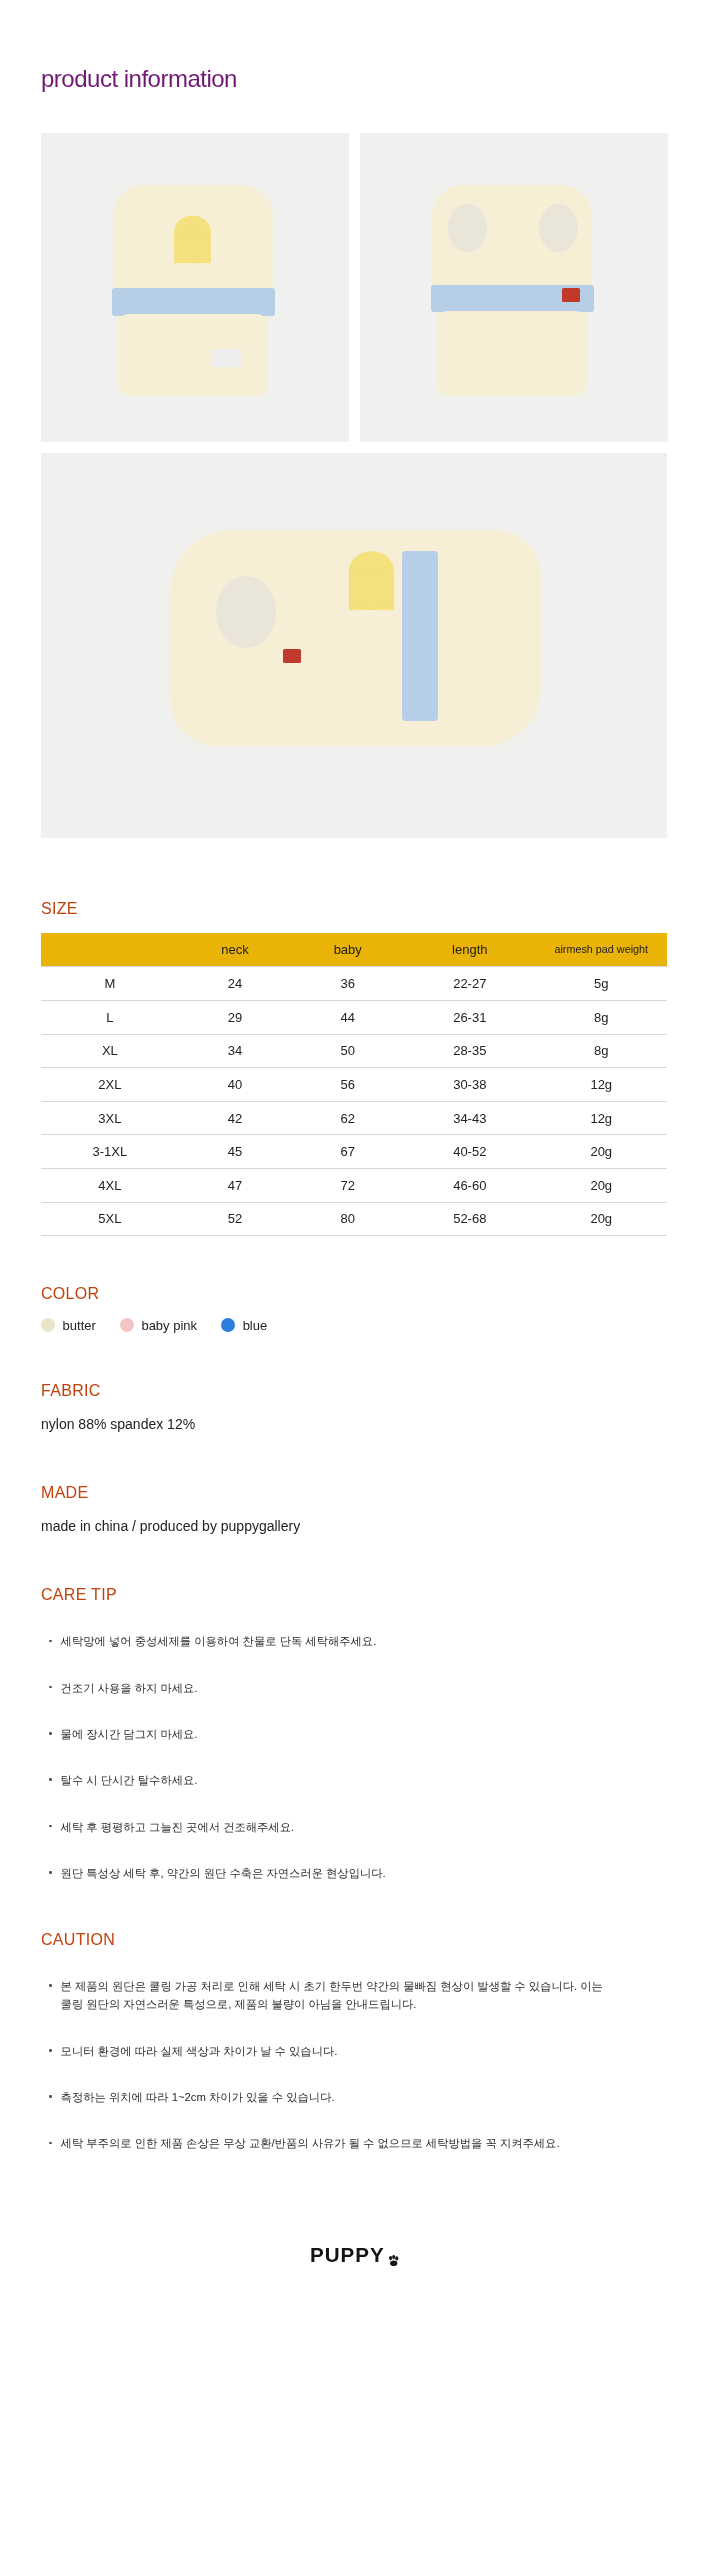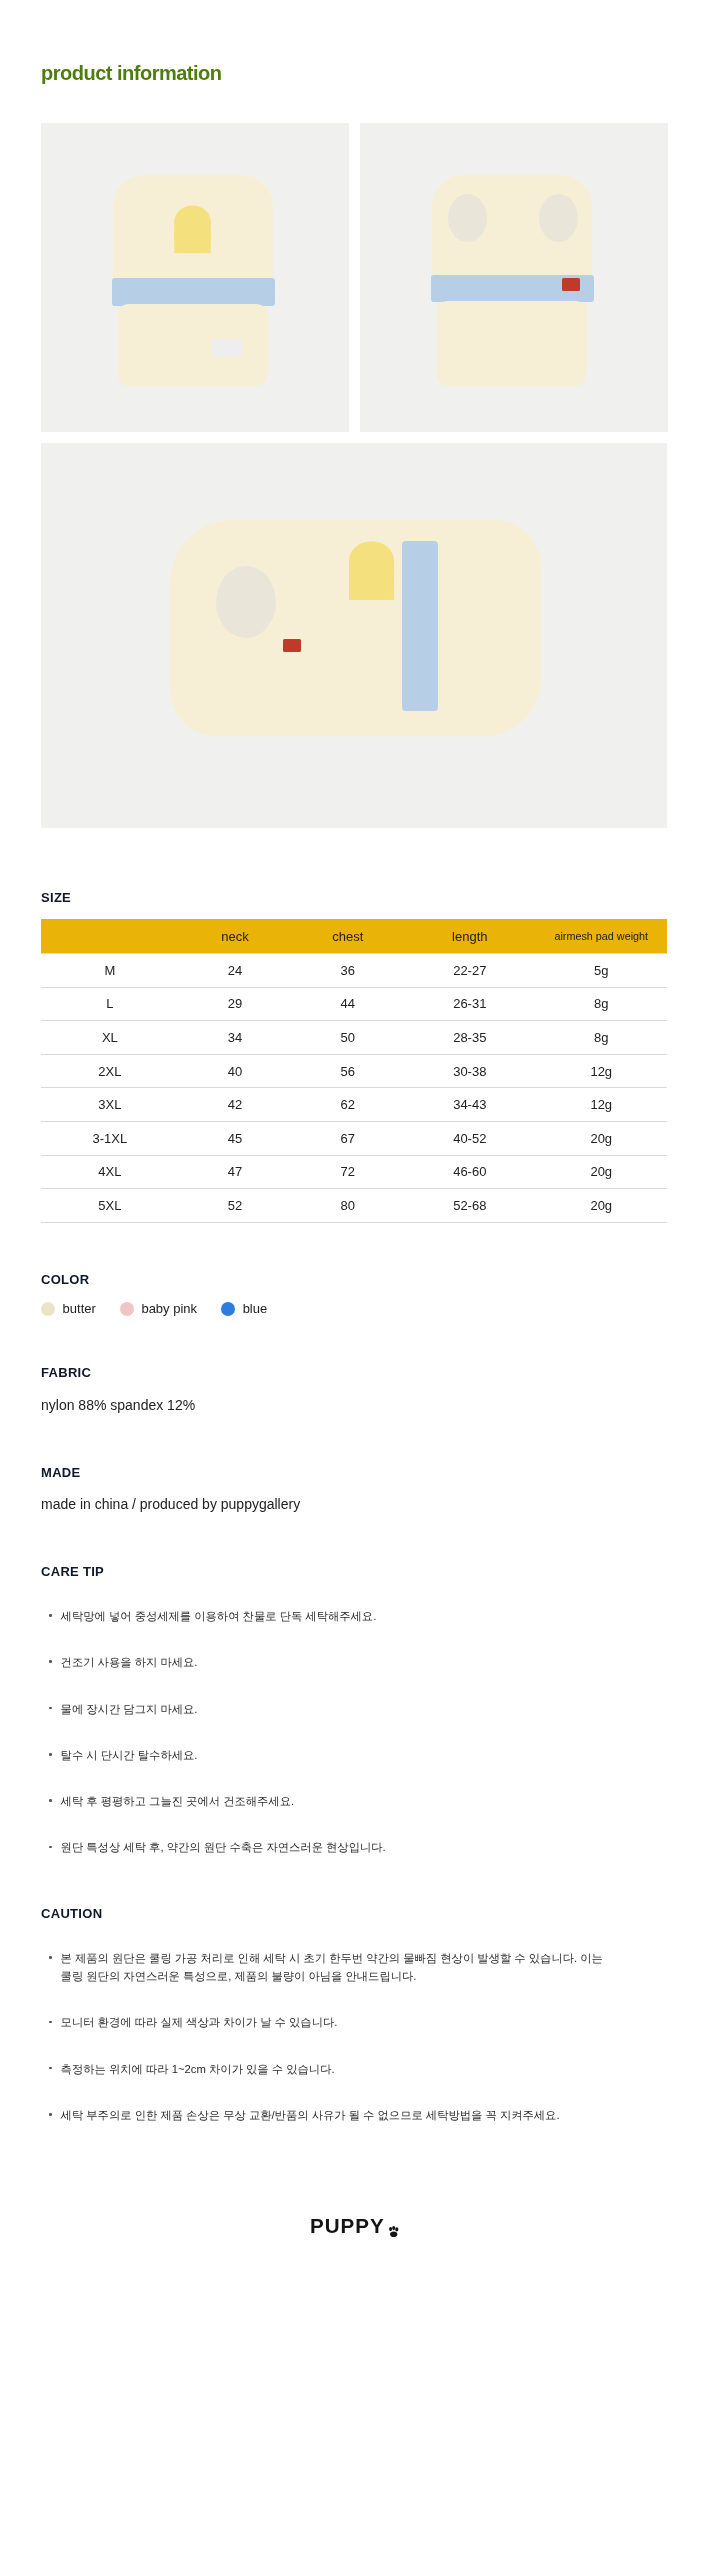--- a/index.html
+++ b/index.html
@@ -16,26 +16,26 @@
   }
   .page {
     width: 710px;
     min-height: 3072px;
     padding: 0 41px;
     position: relative;
   }
 
   
   .page-title {
-    font-size: 20px;
-    font-weight: bold;
+    font-size: 24px;
+    font-weight: normal;
     letter-spacing: -0.5px;
     padding-top: 49px;
     padding-bottom: 24px;
-    color: #4d7c0f;
+    color: #701a75;
   }
 
   
   .photo-grid {
     display: flex;
     gap: 11.3px;
     margin-bottom: 11.3px;
   }
   .photo {
     background: #f0f0ee;
@@ -93,23 +93,23 @@
   .g-tag {
     position: absolute;
     width: 17.5px;
     height: 13.4px;
     background: #c0392b;
     border-radius: 1.5px;
   }
 
   
   h2.section-title {
-    font-size: 13px;
-    font-weight: bold;
-    color: #0f172a;
+    font-size: 16px;
+    font-weight: normal;
+    color: #c2410c;
     margin: 0 0 14.4px 0;
     letter-spacing: 0.3px;
   }
   .section { margin-bottom: 49px; }
 
   
   table.size-table {
     width: 626px;
     border-collapse: collapse;
     font-size: 13px;
@@ -274,21 +274,21 @@
         <col class="c1">
           <col class="c2">
           <col class="c3">
           <col class="c4">
           <col class="c5">
       </colgroup>
       <thead>
         <tr>
           <th></th>
           <th>neck</th>
-          <th>chest</th>
+          <th>baby</th>
           <th>length</th>
           <th class="small">airmesh pad weight</th>
         </tr>
       </thead>
       <tbody>
         <tr>
           <td>M</td>
           <td>24</td>
           <td>36</td>
           <td>22-27</td>

